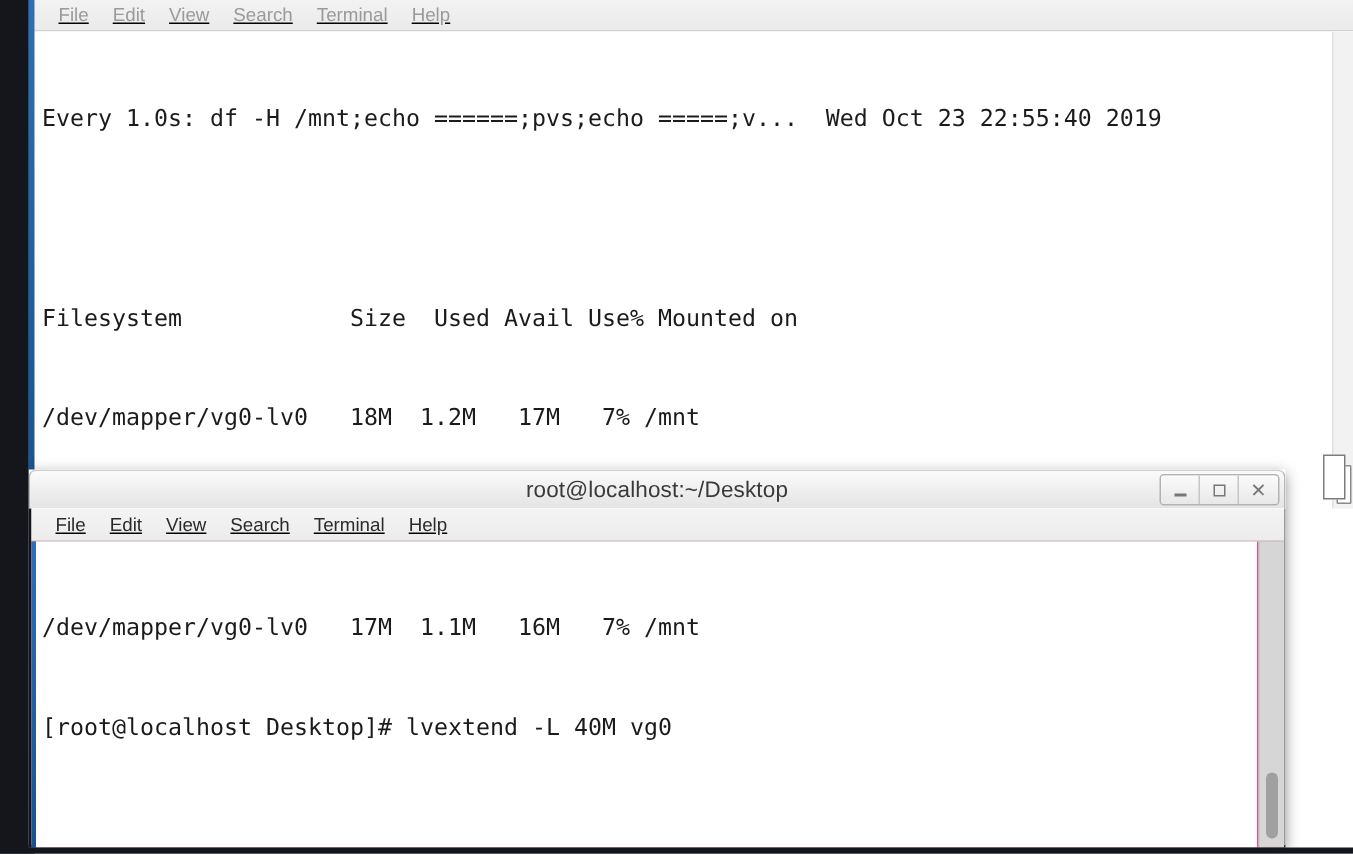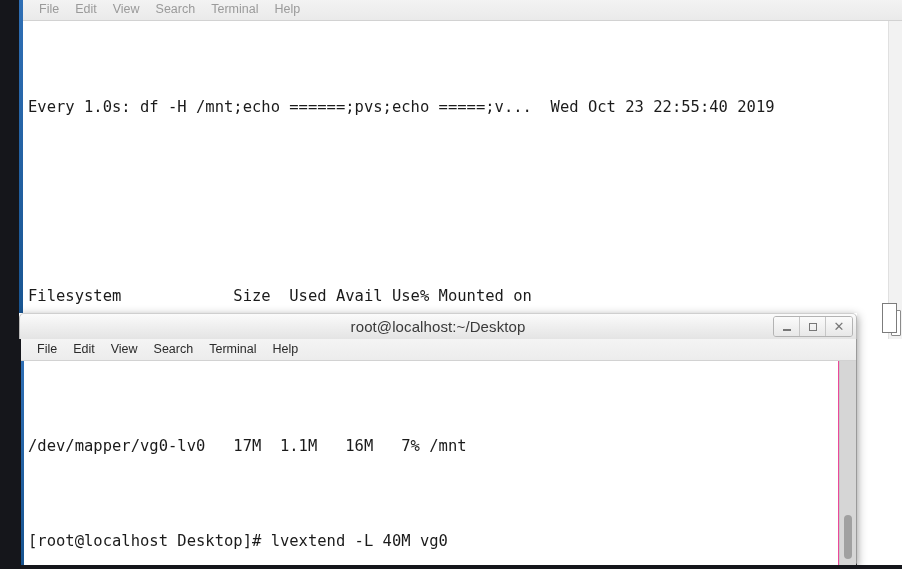--- a/index.html
+++ b/index.html
@@ -45,47 +45,48 @@
 
   
   .window {
     position: absolute;
     background: #ffffff;
     border: 1px solid #8e8e8e;
   }
 
   .menubar {
     display: flex;
-    align-items: flex-end;
+    align-items: flex-start;
     height: 22px;
     padding-left: 8px;
     background: linear-gradient(180deg,#f3f3f3 0%, #eaeaea 100%);
     border-bottom: 1px solid #d2d2d2;
     font-size: 12.5px;
+    text-decoration: underline;
   }
   .menubar .mi {
     padding: 0 8px;
     line-height: 22px;
     color: #2b2b2b;
     white-space: nowrap;
   }
   .menubar.inactive .mi { color: #9a9a9a; }
 
   .term-body {
     background: #ffffff;
     color: #1b1b1b;
     font-family: "DejaVu Sans Mono", "Liberation Mono", monospace;
     font-size: 15px;
     line-height: 22px;
     white-space: pre;
     overflow: hidden;
     padding: 2px 0 0 4px;
     letter-spacing: 0px;
   }
-  .term-line { height: 22px; white-space: pre; margin-top: 28px; }
+  .term-line { height: 22px; white-space: pre; }
 
   
   #bg-window {
     left: 19px;
     top: -1px;
     width: 883px;
     height: 340px;
     border: 0;
     z-index: 10;
     background: #ffffff;
@@ -267,20 +268,21 @@
         <span class="mi">View</span>
         <span class="mi">Search</span>
         <span class="mi">Terminal</span>
         <span class="mi">Help</span>
       </div>
 
       <div class="term-body">
         <div class="term-line">Every 1.0s: df -H /mnt;echo ======;pvs;echo =====;v...  Wed Oct 23 22:55:40 2019</div>
         <div class="term-line"></div>
         <div class="term-line">Filesystem            Size  Used Avail Use% Mounted on</div>
+        <div class="term-line">/dev/mapper/vg0-lv0   18M  1.2M   17M   7% /mnt</div>
         <div class="term-line">======</div>
         <div class="term-line">  PV         VG   Fmt  Attr PSize    PFree</div>
         <div class="term-line">  /dev/vdb1  vg0  lvm2 a--  1020.00m 940.00m</div>
         <div class="term-line">=====</div>
         
         
         
         
         
       </div>

